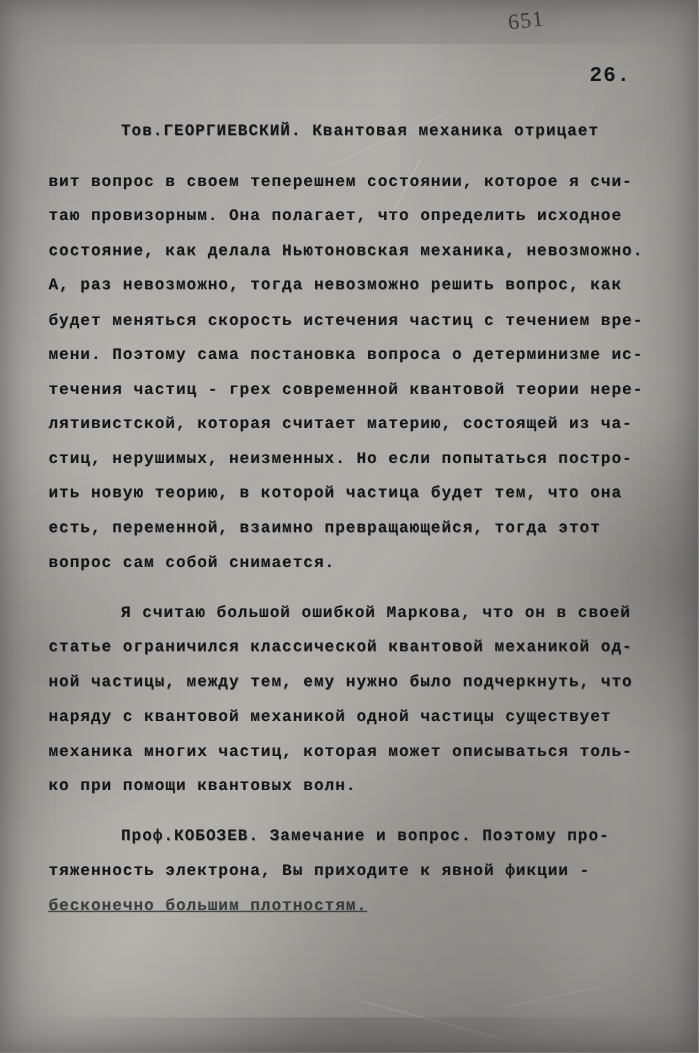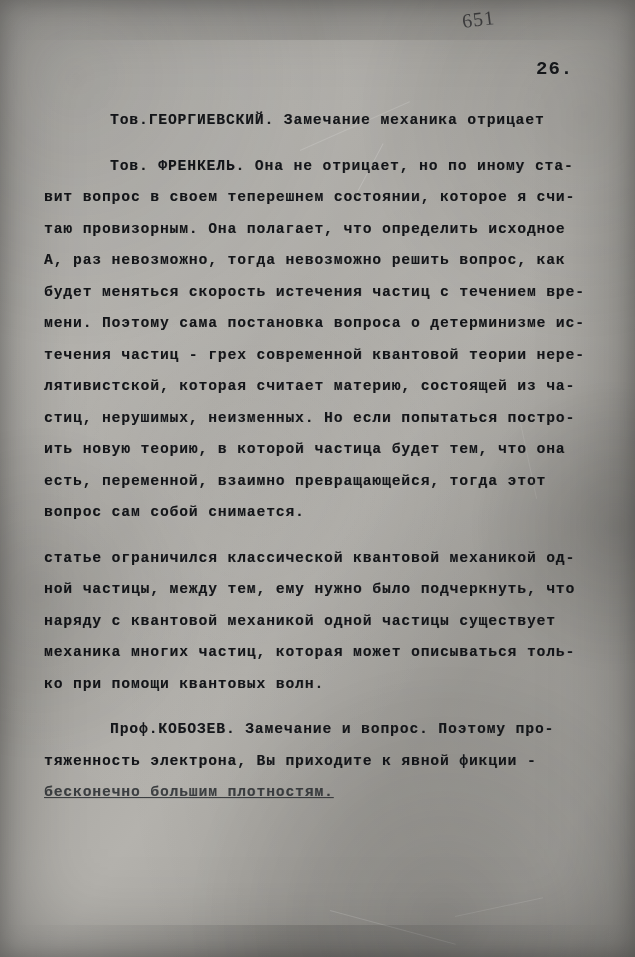--- a/index.html
+++ b/index.html
@@ -107,39 +107,40 @@
 <body>
 
 <div id="page">
 
   <div id="archive-mark">651</div>
   <div id="page-number">26.</div>
 
   <div id="body-text">
 
     <div class="para">
-      <span class="line indent bold">Тов.ГЕОРГИЕВСКИЙ. Замечание механика отрицает</span>
+      <span class="line indent bold">Тов.ГЕОРГИЕВСКИЙ. Квантовая механика отрицает</span>
     </div>
 
     <div class="para">
-      <span class="line indent bold">Тов. ФРЕНКЕЛЬ. Она не отрицает, но по иному ста-</span>
       <span class="line bold">вит вопрос в своем теперешнем состоянии, которое я счи-</span>
       <span class="line bold">таю провизорным. Она полагает, что определить исходное</span>
+      <span class="line bold">состояние, как делала Ньютоновская механика, невозможно.</span>
       <span class="line bold">А, раз невозможно, тогда невозможно решить вопрос, как</span>
       <span class="line bold">будет меняться скорость истечения частиц с течением вре-</span>
       <span class="line bold">мени. Поэтому сама постановка вопроса о детерминизме ис-</span>
       <span class="line bold">течения частиц - грех современной квантовой теории нере-</span>
       <span class="line bold">лятивистской, которая считает материю, состоящей из ча-</span>
       <span class="line bold">стиц, нерушимых, неизменных. Но если попытаться постро-</span>
       <span class="line bold">ить новую теорию, в которой частица будет тем, что она</span>
       <span class="line bold">есть, переменной, взаимно превращающейся, тогда этот</span>
       <span class="line bold">вопрос сам собой снимается.</span>
     </div>
 
     <div class="para">
+      <span class="line indent bold">Я считаю большой ошибкой Маркова, что он в своей</span>
       <span class="line bold">статье ограничился классической квантовой механикой од-</span>
       <span class="line bold">ной частицы, между тем, ему нужно было подчеркнуть, что</span>
       <span class="line bold">наряду с квантовой механикой одной частицы существует</span>
       <span class="line bold">механика многих частиц, которая может описываться толь-</span>
       <span class="line bold">ко при помощи квантовых волн.</span>
     </div>
 
     <div class="para">
       <span class="line indent bold">Проф.КОБОЗЕВ. Замечание и вопрос. Поэтому про-</span>
       <span class="line bold">тяженность электрона, Вы приходите к явной фикции -</span>

